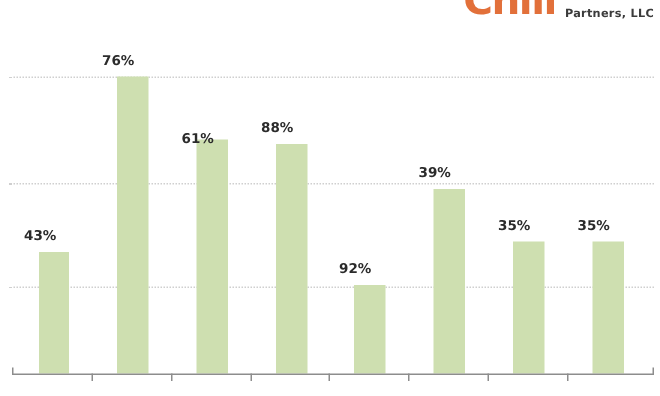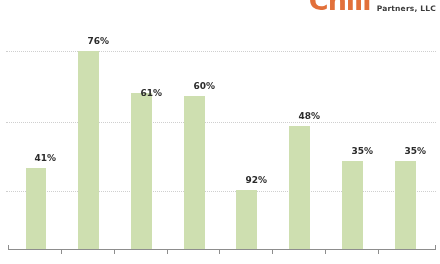--- a/index.html
+++ b/index.html
@@ -111,21 +111,21 @@
     position: absolute;
     bottom: 15px;
     background: #cedfb0;
   }
   .bar-label {
     position: absolute;
     font-family: "DejaVu Sans", sans-serif;
     font-weight: bold;
     font-size: 9px;
     color: #2b2b2b;
-    text-align: right;
+    text-align: left;
     white-space: nowrap;
   }
   .side-fade-left {
     position: absolute;
     left: 0;
     top: 0;
     width: 5px;
     height: 264px;
     background: #ffffff;
   }
@@ -143,26 +143,26 @@
 
     <div class="bar" style="left:26px;  width:20px; top:168px; height:81px;"></div>
     <div class="bar" style="left:78px;  width:21px; top:51px;  height:198px;"></div>
     <div class="bar" style="left:131px; width:21px; top:93px;  height:156px;"></div>
     <div class="bar" style="left:184px; width:21px; top:96px;  height:153px;"></div>
     <div class="bar" style="left:236px; width:21px; top:190px; height:59px;"></div>
     <div class="bar" style="left:289px; width:21px; top:126px; height:123px;"></div>
     <div class="bar" style="left:342px; width:21px; top:161px; height:88px;"></div>
     <div class="bar" style="left:395px; width:21px; top:161px; height:88px;"></div>
 
-    <div class="bar-label" style="left:16px;  width:40px; top:153px;">41%</div>
+    <div class="bar-label" style="left:16px;  width:40px; top:153px;">43%</div>
     <div class="bar-label" style="left:68px;  width:41px; top:36px;">76%</div>
     <div class="bar-label" style="left:121px; width:41px; top:88px;">61%</div>
-    <div class="bar-label" style="left:174px; width:41px; top:81px;">60%</div>
+    <div class="bar-label" style="left:174px; width:41px; top:81px;">88%</div>
     <div class="bar-label" style="left:226px; width:41px; top:175px;">92%</div>
-    <div class="bar-label" style="left:279px; width:41px; top:111px;">48%</div>
+    <div class="bar-label" style="left:279px; width:41px; top:111px;">39%</div>
     <div class="bar-label" style="left:332px; width:41px; top:146px;">35%</div>
     <div class="bar-label" style="left:385px; width:41px; top:146px;">35%</div>
 
     <div class="axis-line"></div>
     <div class="axis-left-cap"></div>
     <div class="axis-right-cap"></div>
     <div class="tick" style="left:61px"></div>
     <div class="tick" style="left:114px"></div>
     <div class="tick" style="left:167px"></div>
     <div class="tick" style="left:219px"></div>

